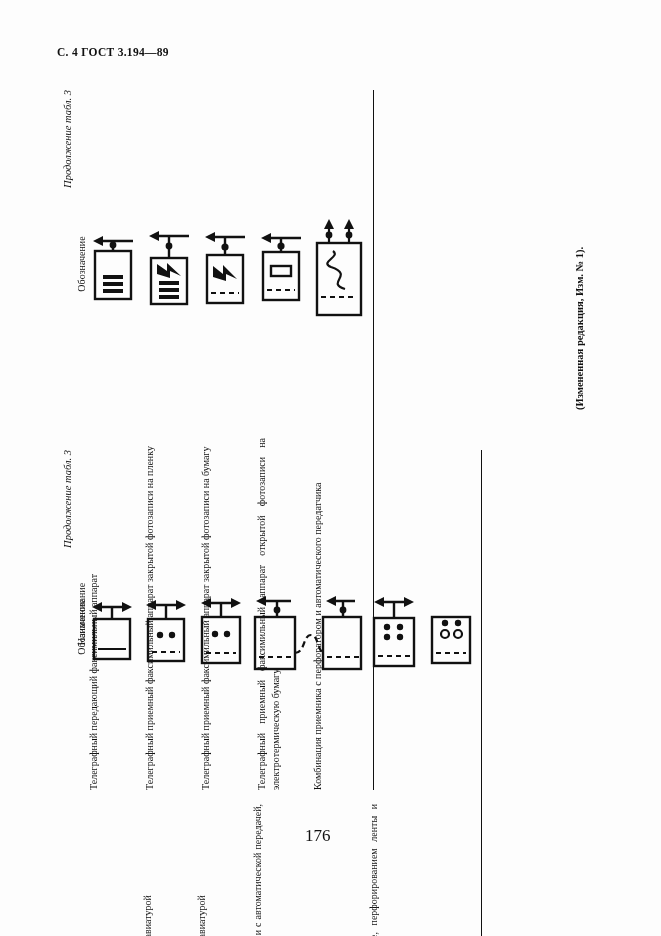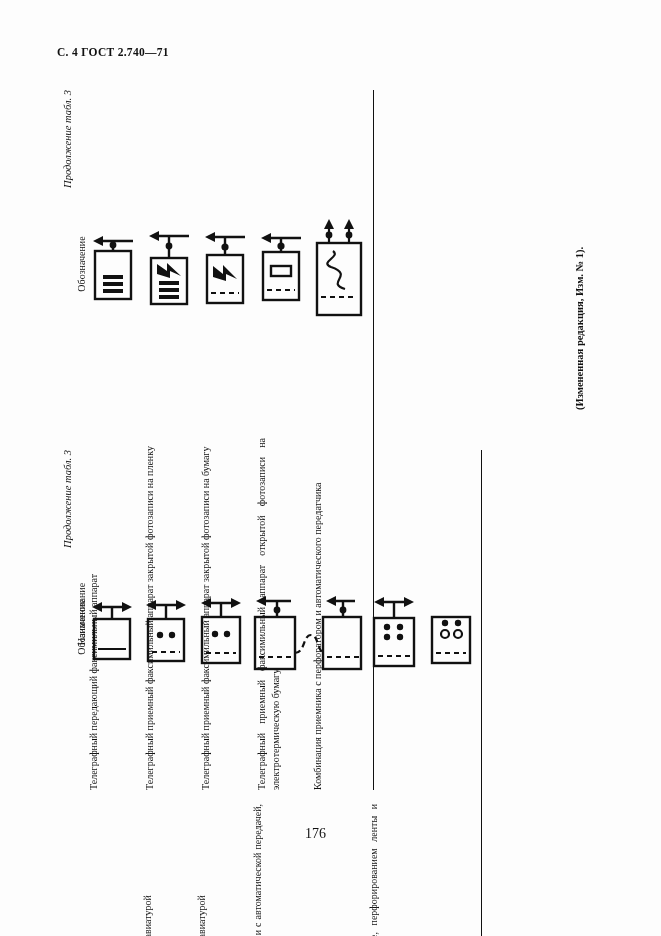--- a/index.html
+++ b/index.html
@@ -6,21 +6,21 @@
   body{width:661px;height:936px;position:relative;overflow:hidden;
        font-family:"Liberation Serif",serif;color:#111;}
 
   .page{position:absolute;inset:0;background:#fdfdfd;}
 
   
   .page-header{position:absolute;left:57px;top:46px;font-size:11.5px;
                font-weight:bold;letter-spacing:.3px;white-space:nowrap;}
 
   
-  .page-number{position:absolute;left:305px;top:826px;font-size:14px;}
+  .page-number{position:absolute;left:305px;top:826px;font-size:17px;}
 
   
   
   .rot-table{position:absolute;transform-origin:0 0;
              transform:rotate(-90deg);}
 
   .tbl-caption{font-style:italic;font-size:10.5px;white-space:nowrap;
                margin:0 0 3px 0;text-align:right;}
 
   table.gost{border-collapse:collapse;table-layout:fixed;}
@@ -45,21 +45,21 @@
             white-space:nowrap;transform-origin:0 0;
             transform:rotate(-90deg);}
 
   svg{display:block;}
 </style>
 </head>
 <body>
 
 <div class="page">
 
-  <div class="page-header">С. 4 ГОСТ 2.740—71</div>
+  <div class="page-header">С. 4 ГОСТ 3.194—89</div>
 
   <div class="page-number">176</div>
 
   <div class="rot-table" id="tbl-right-host" style="left:62px;top:790px;width:700px;">
 
     <div class="tbl-caption">Продолжение табл. 3</div>
 
     <table class="gost" style="width:700px;">
       <colgroup>
           <col style="width:352px">

